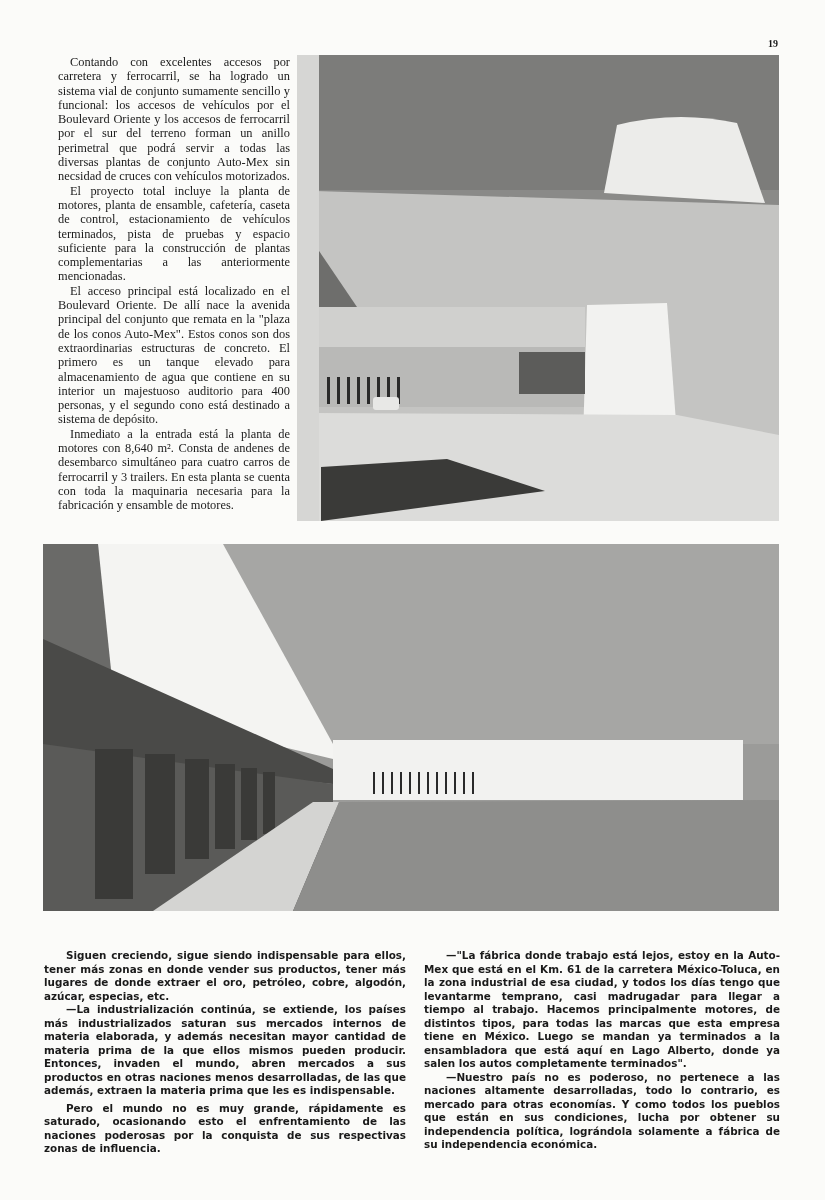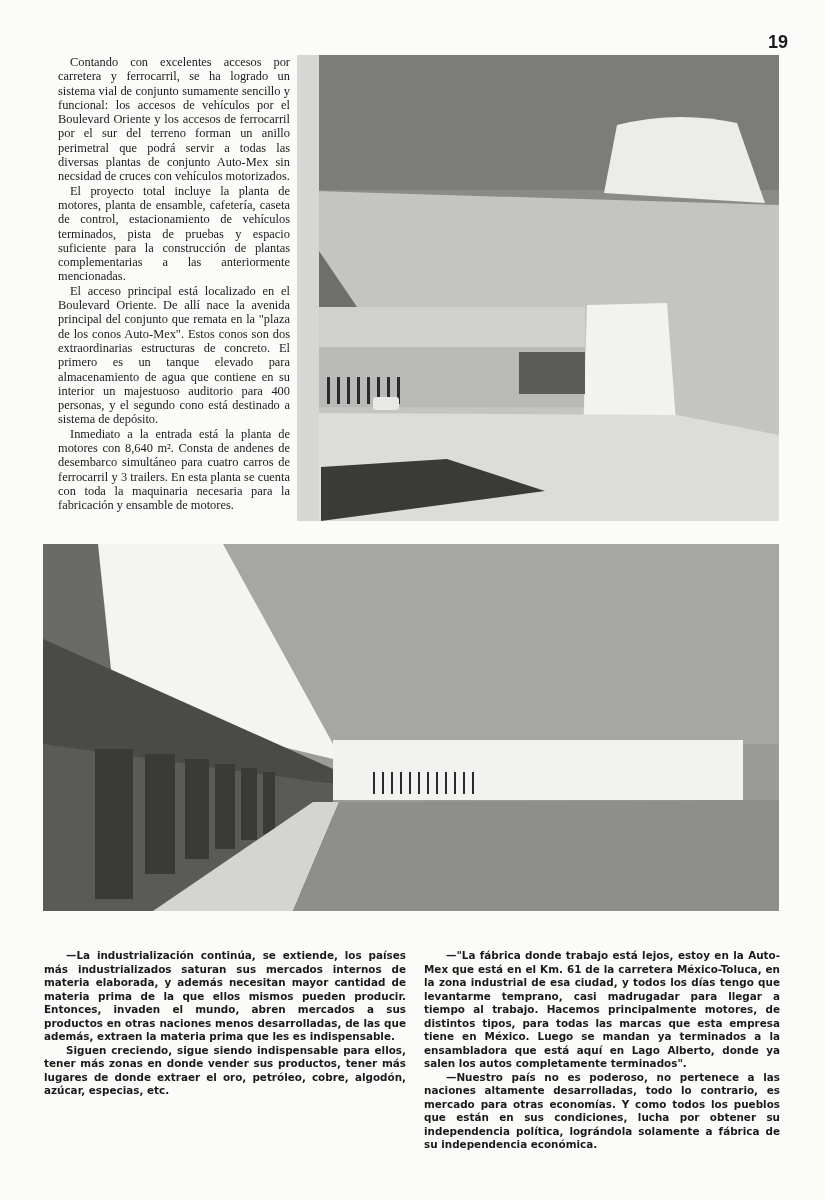--- a/index.html
+++ b/index.html
@@ -1,17 +1,17 @@
 <!DOCTYPE html>
 <html><head>
 <meta charset="utf-8">
 <style>
   html, body { margin:0; padding:0; }
   body { width:825px; height:1200px; background:#fbfbf9; position:relative; overflow:hidden; color:#1a1a1a; }
-  .page-number { position:absolute; left:768px; top:32px; font-family:Liberation Sans, sans-serif; font-weight:bold; font-size:18px; }
+  .page-number { position:absolute; left:768px; top:38px; font-family:Liberation Serif, serif; font-weight:bold; font-size:10px; }
   .intro { position:absolute; left:58px; top:55px; width:232px; font-family:Liberation Serif, serif; font-size:12.4px; line-height:14.3px; text-align:justify; }
   .intro p { margin:0; text-indent:12px; hyphens:auto; }
   .photo { position:absolute; overflow:hidden; }
   .photo svg { display:block; width:100%; height:100%; }
   .photo-top { left:297px; top:55px; width:482px; height:466px; }
   .photo-bottom { left:43px; top:544px; width:736px; height:367px; }
   .cols { position:absolute; top:949px; font-family:"DejaVu Sans", sans-serif; font-weight:bold; font-size:10.4px; line-height:13.5px; text-align:justify; }
   .col-left { left:44px; width:362px; }
   .col-right { left:424px; width:356px; }
   .cols p { margin:0; text-indent:22px; }
@@ -87,20 +87,21 @@
         <rect x="172" y="220" width="20" height="85"></rect>
       <rect x="198" y="224" width="16" height="72"></rect>
         <rect x="220" y="228" width="12" height="62"></rect>
     </g>
     <path d="M110 367 L270 258 L296 258 L250 367 Z" fill="#d4d4d2"></path>
     <path d="M250 367 L296 258 L736 256 L736 367 Z" fill="#8e8e8c"></path>
   </svg>
 </div>
 
 <div class="cols col-left">
+  <p>Siguen creciendo, sigue siendo indispensable para ellos, tener más zonas en donde vender sus productos, tener más lugares de donde extraer el oro, petróleo, cobre, algodón, azúcar, especias, etc.</p>
   <p>—La industrialización continúa, se extiende, los países más industrializados saturan sus mercados internos de materia elaborada, y además necesitan mayor cantidad de materia prima de la que ellos mismos pueden producir. Entonces, invaden el mundo, abren mercados a sus productos en otras naciones menos desarrolladas, de las que además, extraen la materia prima que les es indispensable.</p>
-  <p>Siguen creciendo, sigue siendo indispensable para ellos, tener más zonas en donde vender sus productos, tener más lugares de donde extraer el oro, petróleo, cobre, algodón, azúcar, especias, etc.</p>
+  <p class="gap">Pero el mundo no es muy grande, rápidamente es saturado, ocasionando esto el enfrentamiento de las naciones poderosas por la conquista de sus respectivas zonas de influencia.</p>
 </div>
 
 <div class="cols col-right">
   <p>—"La fábrica donde trabajo está lejos, estoy en la Auto-Mex que está en el Km. 61 de la carretera México-Toluca, en la zona industrial de esa ciudad, y todos los días tengo que levantarme temprano, casi madrugadar para llegar a tiempo al trabajo. Hacemos principalmente motores, de distintos tipos, para todas las marcas que esta empresa tiene en México. Luego se mandan ya terminados a la ensambladora que está aquí en Lago Alberto, donde ya salen los autos completamente terminados".</p>
   <p>—Nuestro país no es poderoso, no pertenece a las naciones altamente desarrolladas, todo lo contrario, es mercado para otras economías. Y como todos los pueblos que están en sus condiciones, lucha por obtener su independencia política, lográndola solamente a fábrica de su independencia económica.</p>
 </div>
 
 </body></html>

